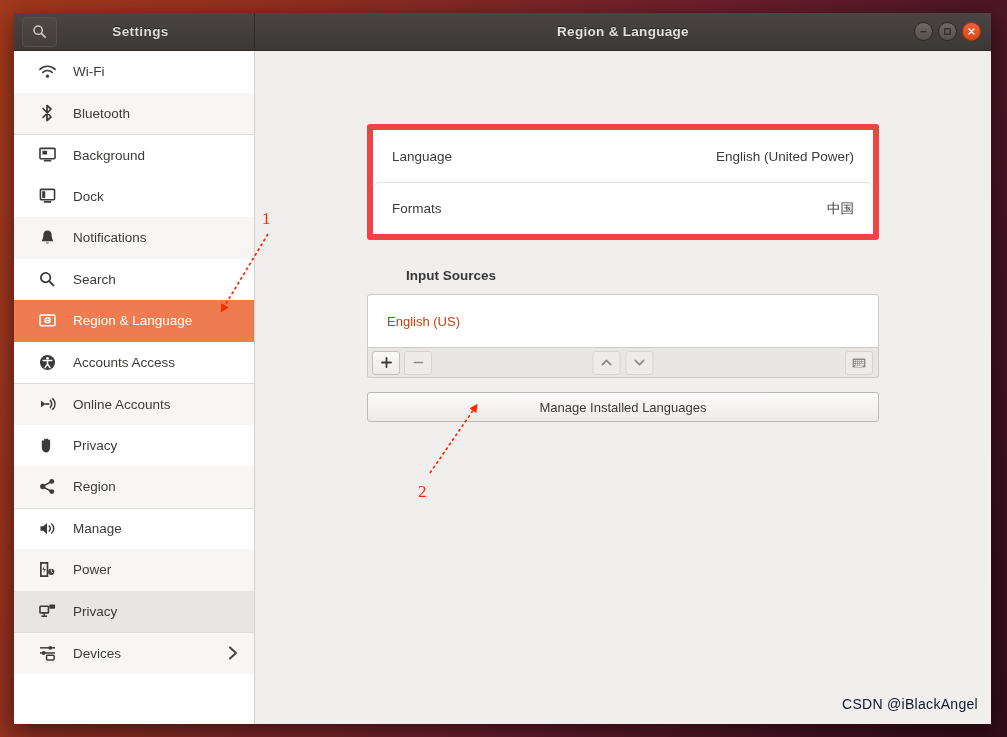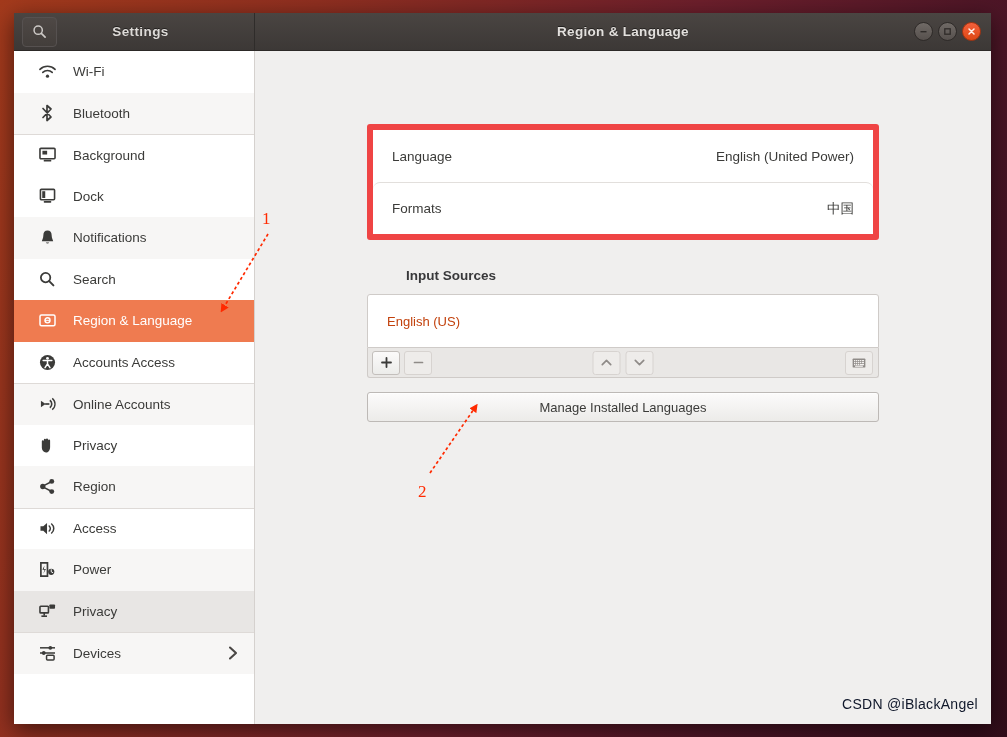--- a/index.html
+++ b/index.html
@@ -449,21 +449,21 @@
       </div>
 
       <div class="side-item sep">
         <span class="side-icon">
           <svg width="17" height="15" viewBox="0 0 18 16">
             <path d="M1.5,5.5 L4.5,5.5 L8.5,2 L8.5,14 L4.5,10.5 L1.5,10.5 Z" fill="#3b3b39"></path>
             <path d="M10.8,5.3 A3.6,3.6 0 0 1 10.8,10.7" fill="none" stroke="#3b3b39" stroke-width="1.6" stroke-linecap="round"></path>
             <path d="M13.4,3.2 A6.2,6.2 0 0 1 13.4,12.8" fill="none" stroke="#3b3b39" stroke-width="1.6" stroke-linecap="round"></path>
           </svg>
         </span>
-        <span class="side-label">Access</span>
+        <span class="side-label">Manage</span>
       </div>
 
       <div class="side-item alt">
         <span class="side-icon">
           <svg width="16" height="17" viewBox="0 0 17 18">
             <path d="M2,2 L2,16 L9,16 L9,2 Z" fill="none" stroke="#3b3b39" stroke-width="1.8"></path>
             <path d="M5.8,4.8 L3.6,9.2 L6,9.2 L4.6,13.4 L7.4,8.4 L5.2,8.4 Z" fill="#3b3b39"></path>
             <circle cx="13" cy="11.5" r="3.3" fill="#3b3b39"></circle>
             <path d="M13,8.8 L13,11.5 L15,12.5" stroke="#ffffff" stroke-width="1" fill="none"></path>
           </svg>

